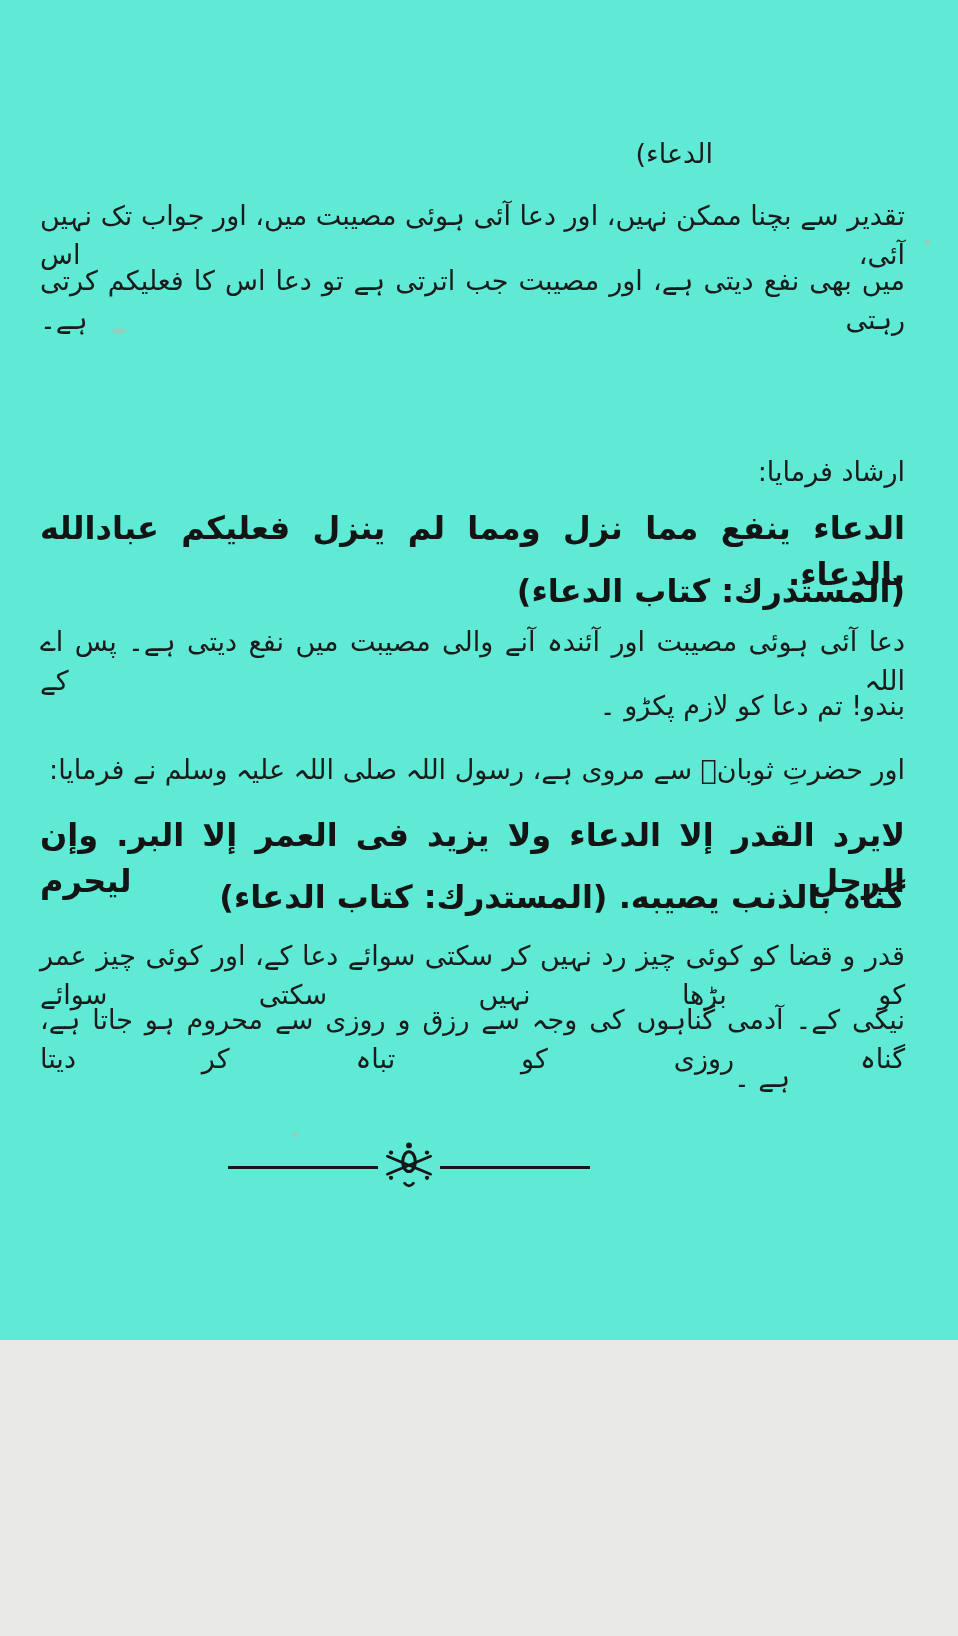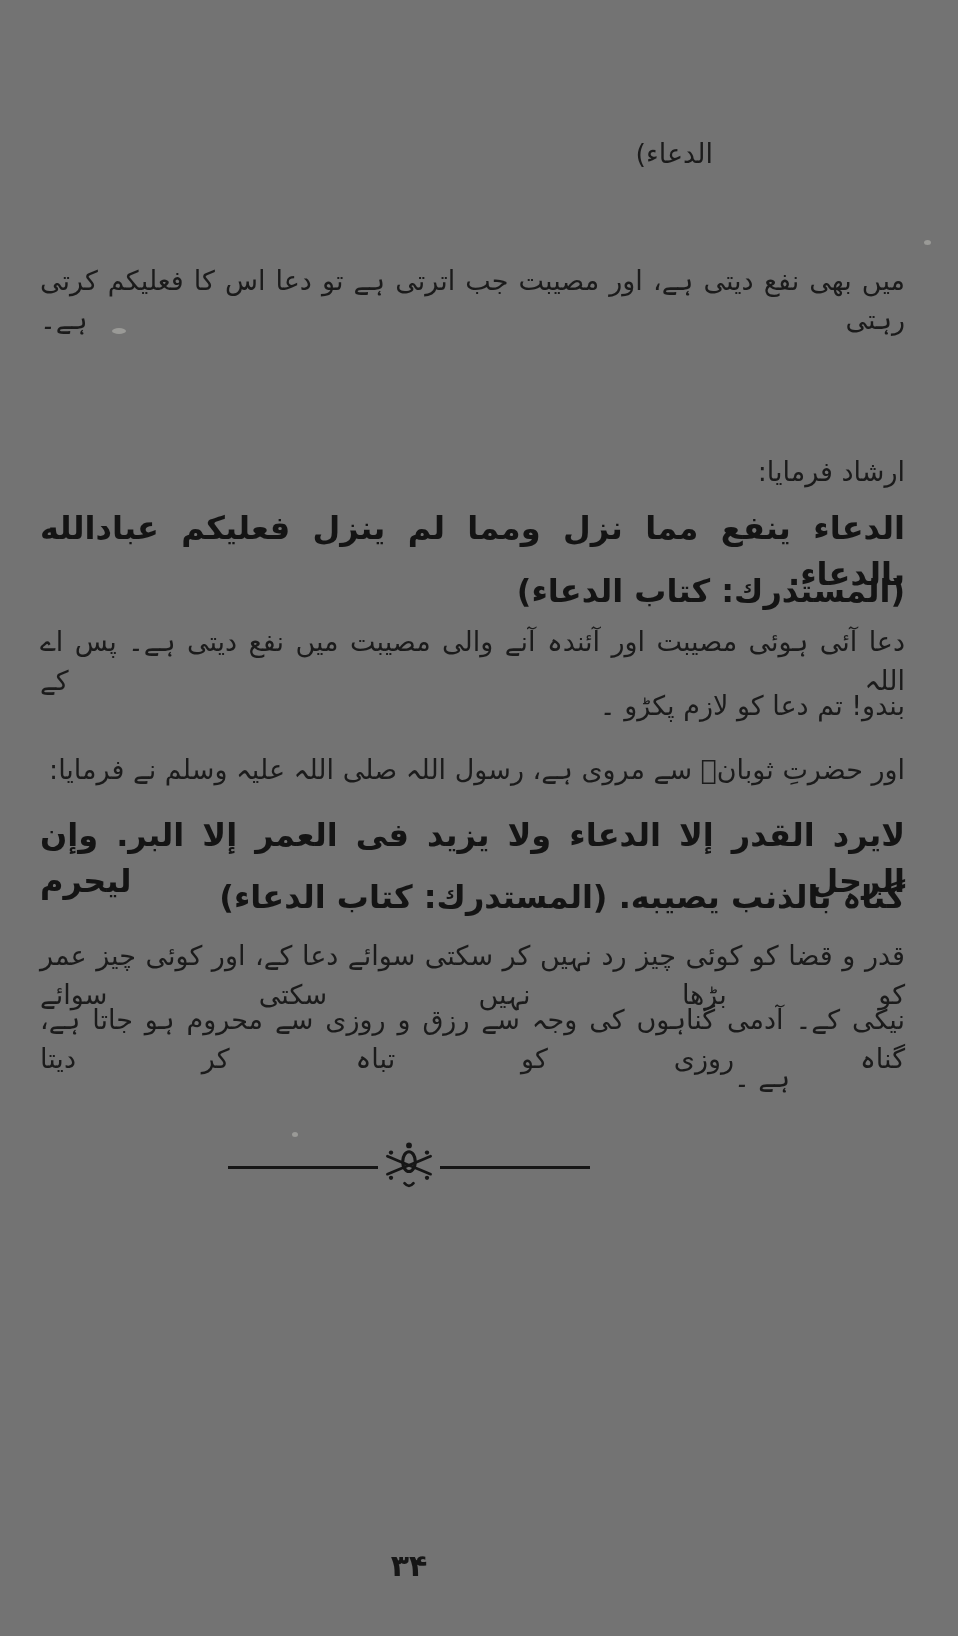--- a/index.html
+++ b/index.html
@@ -1,20 +1,20 @@
 <!DOCTYPE html>
 <html lang="ur" dir="rtl"><head>
 <meta charset="utf-8">
 <style>
   html,body{margin:0;padding:0;background:#e9e9e7;}
   .page{
     position:relative;
-    width:958px;height:1636px;
+    width:958px;height:1340px;
     margin:0 auto;
-    background:#737373;
+    background:#5eead4;
     overflow:hidden;
     font-family:"DejaVu Sans",sans-serif;
     color:#1b1b1b;
   }
   .ln{
     position:absolute;
     right:53px;left:40px;
     direction:rtl;
     unicode-bidi:plaintext;
     text-align:right;
@@ -57,20 +57,21 @@
     color:#161616;
   }
 </style>
 </head>
 <body>
 
 <div class="page">
 
   <div class="ln" style="top:134px; padding-right:192px">الدعاء)</div>
 
+  <div class="ln just" style="top:196px">تقدیر سے بچنا ممکن نہیں، اور دعا آئی ہوئی مصیبت میں، اور جواب تک نہیں آئی، اس</div>
 
   <div class="ln just" style="top:261px">میں بھی نفع دیتی ہے، اور مصیبت جب اترتی ہے تو دعا اس کا فعليكم کرتی رہتی ہے۔</div>
 
 
 
   <div class="ln" style="top:452px">ارشاد فرمایا:</div>
 
   <div class="ln just quote" style="top:505px">الدعاء ينفع مما نزل ومما لم ينزل فعليكم عبادالله بالدعاء.</div>
 
   <div class="ln centerln quote" style="top:568px">(المستدرك: كتاب الدعاء)</div>

